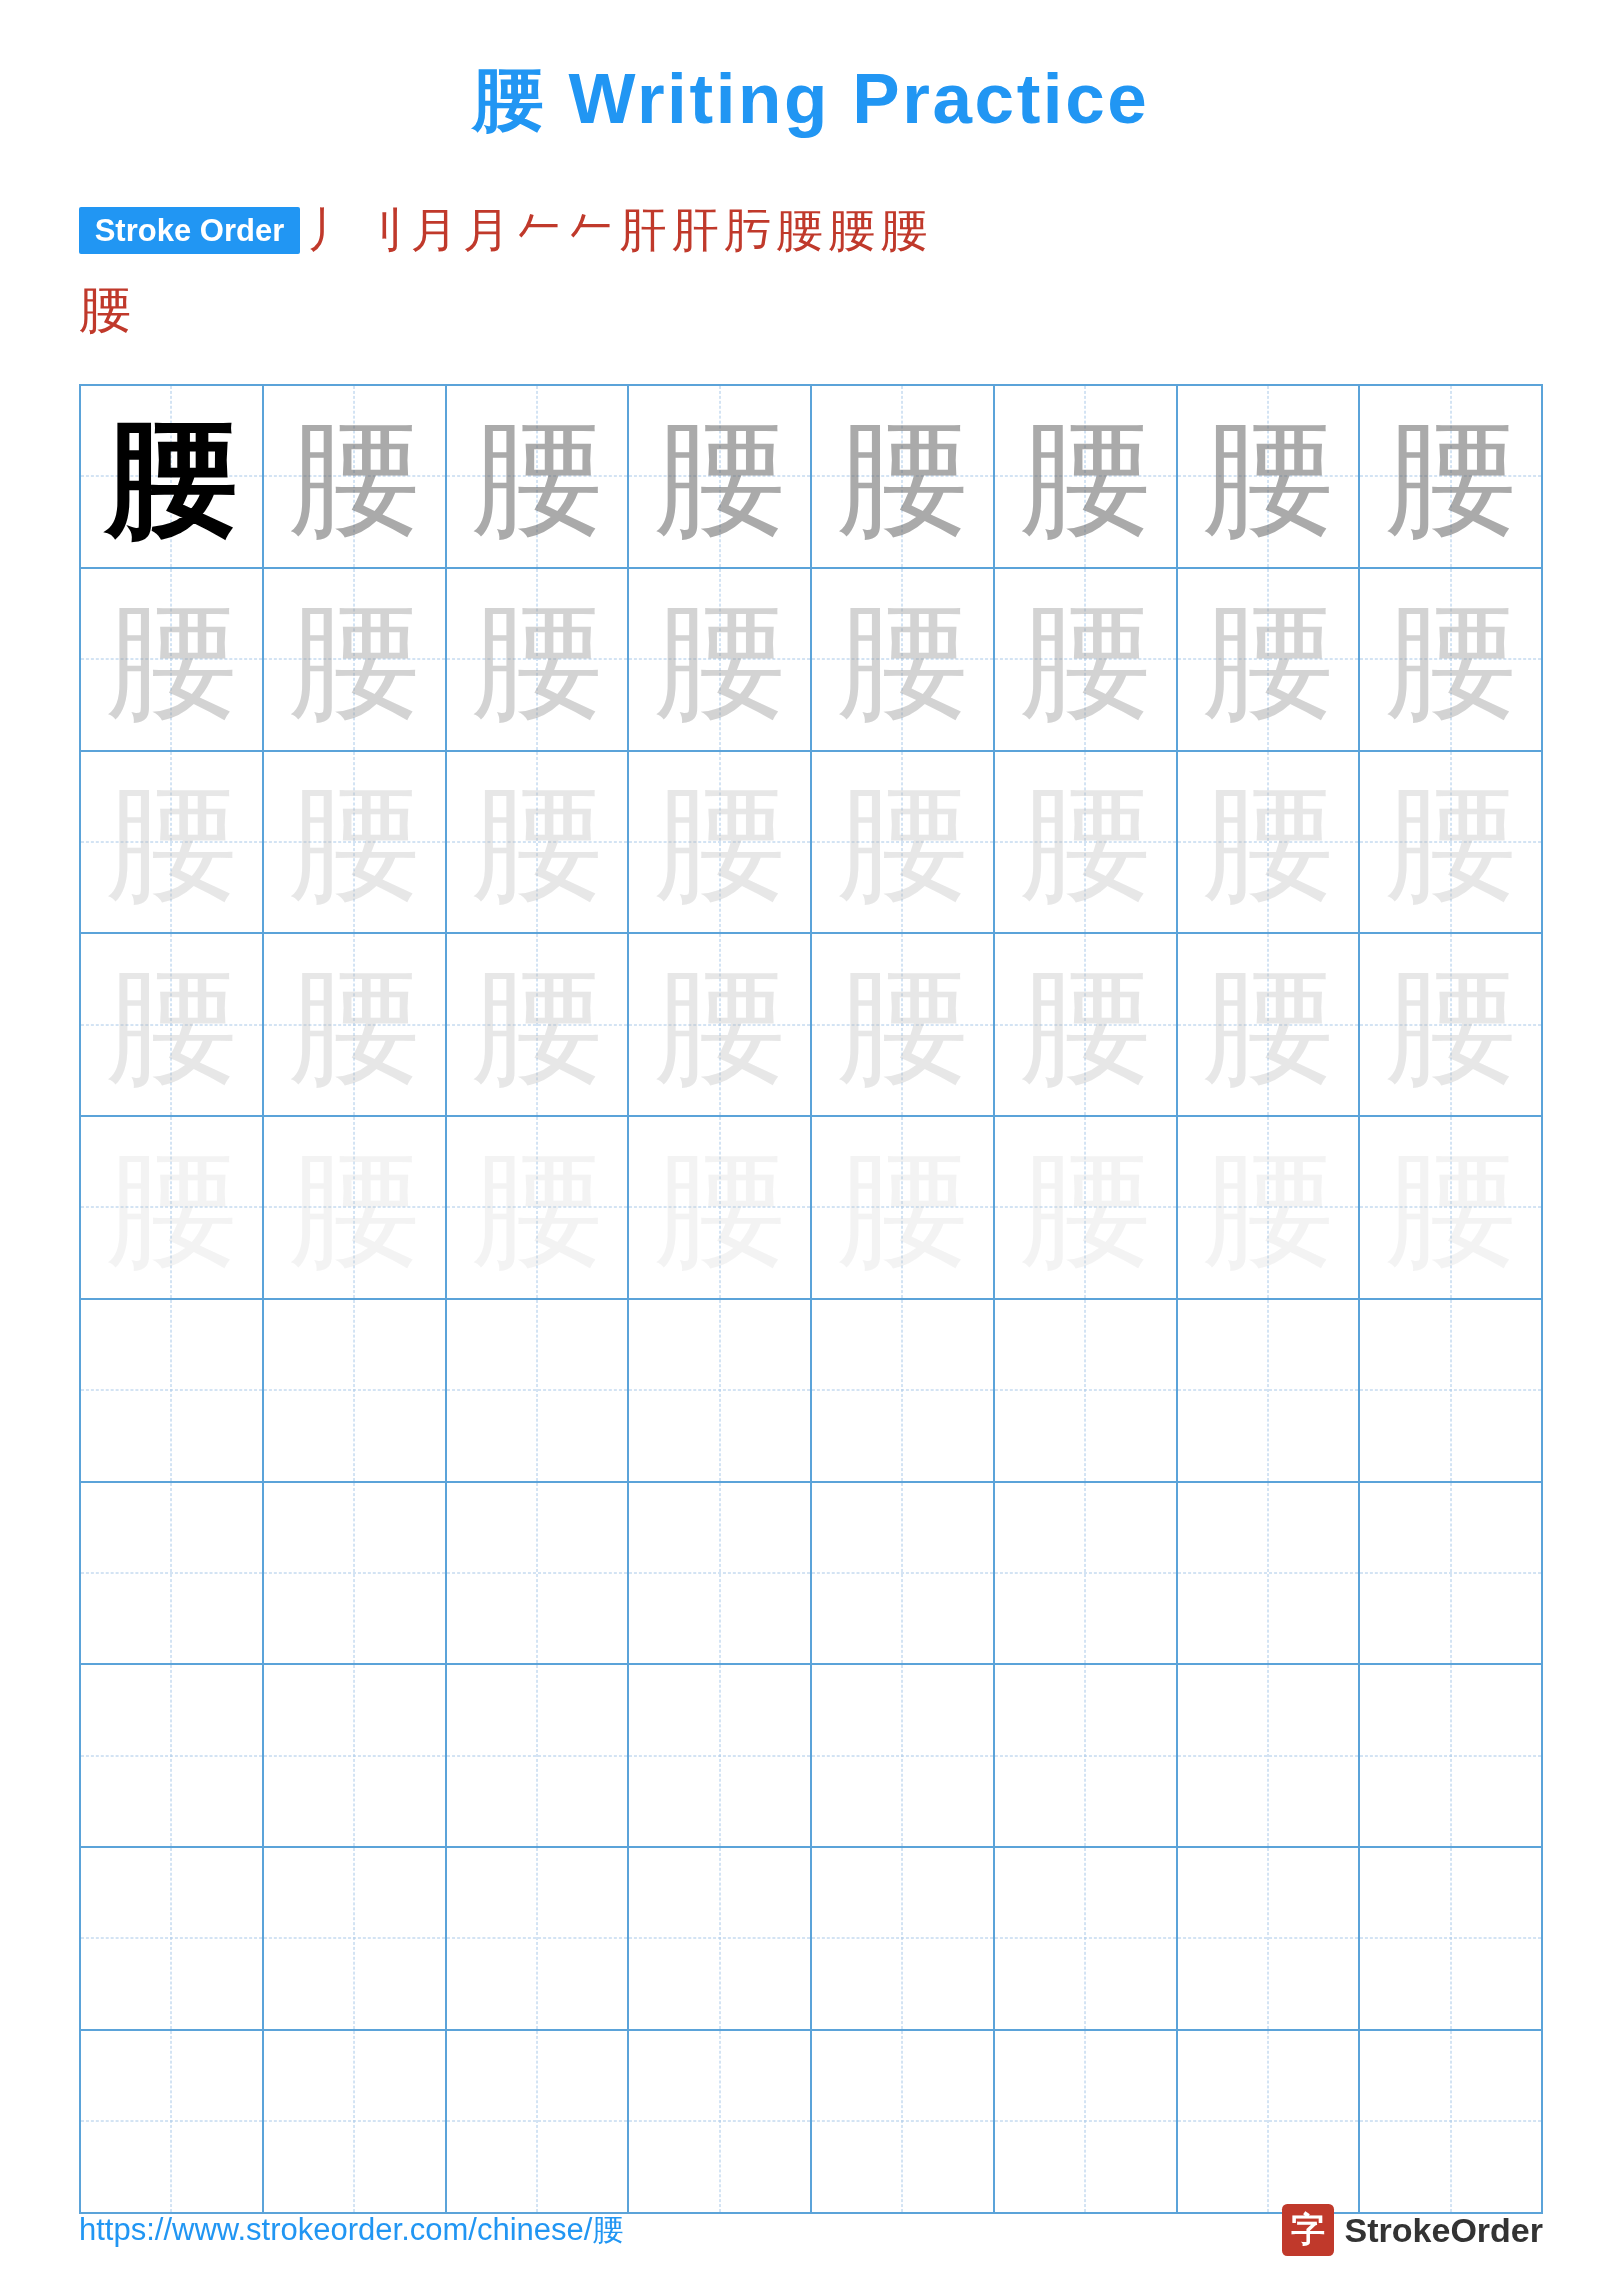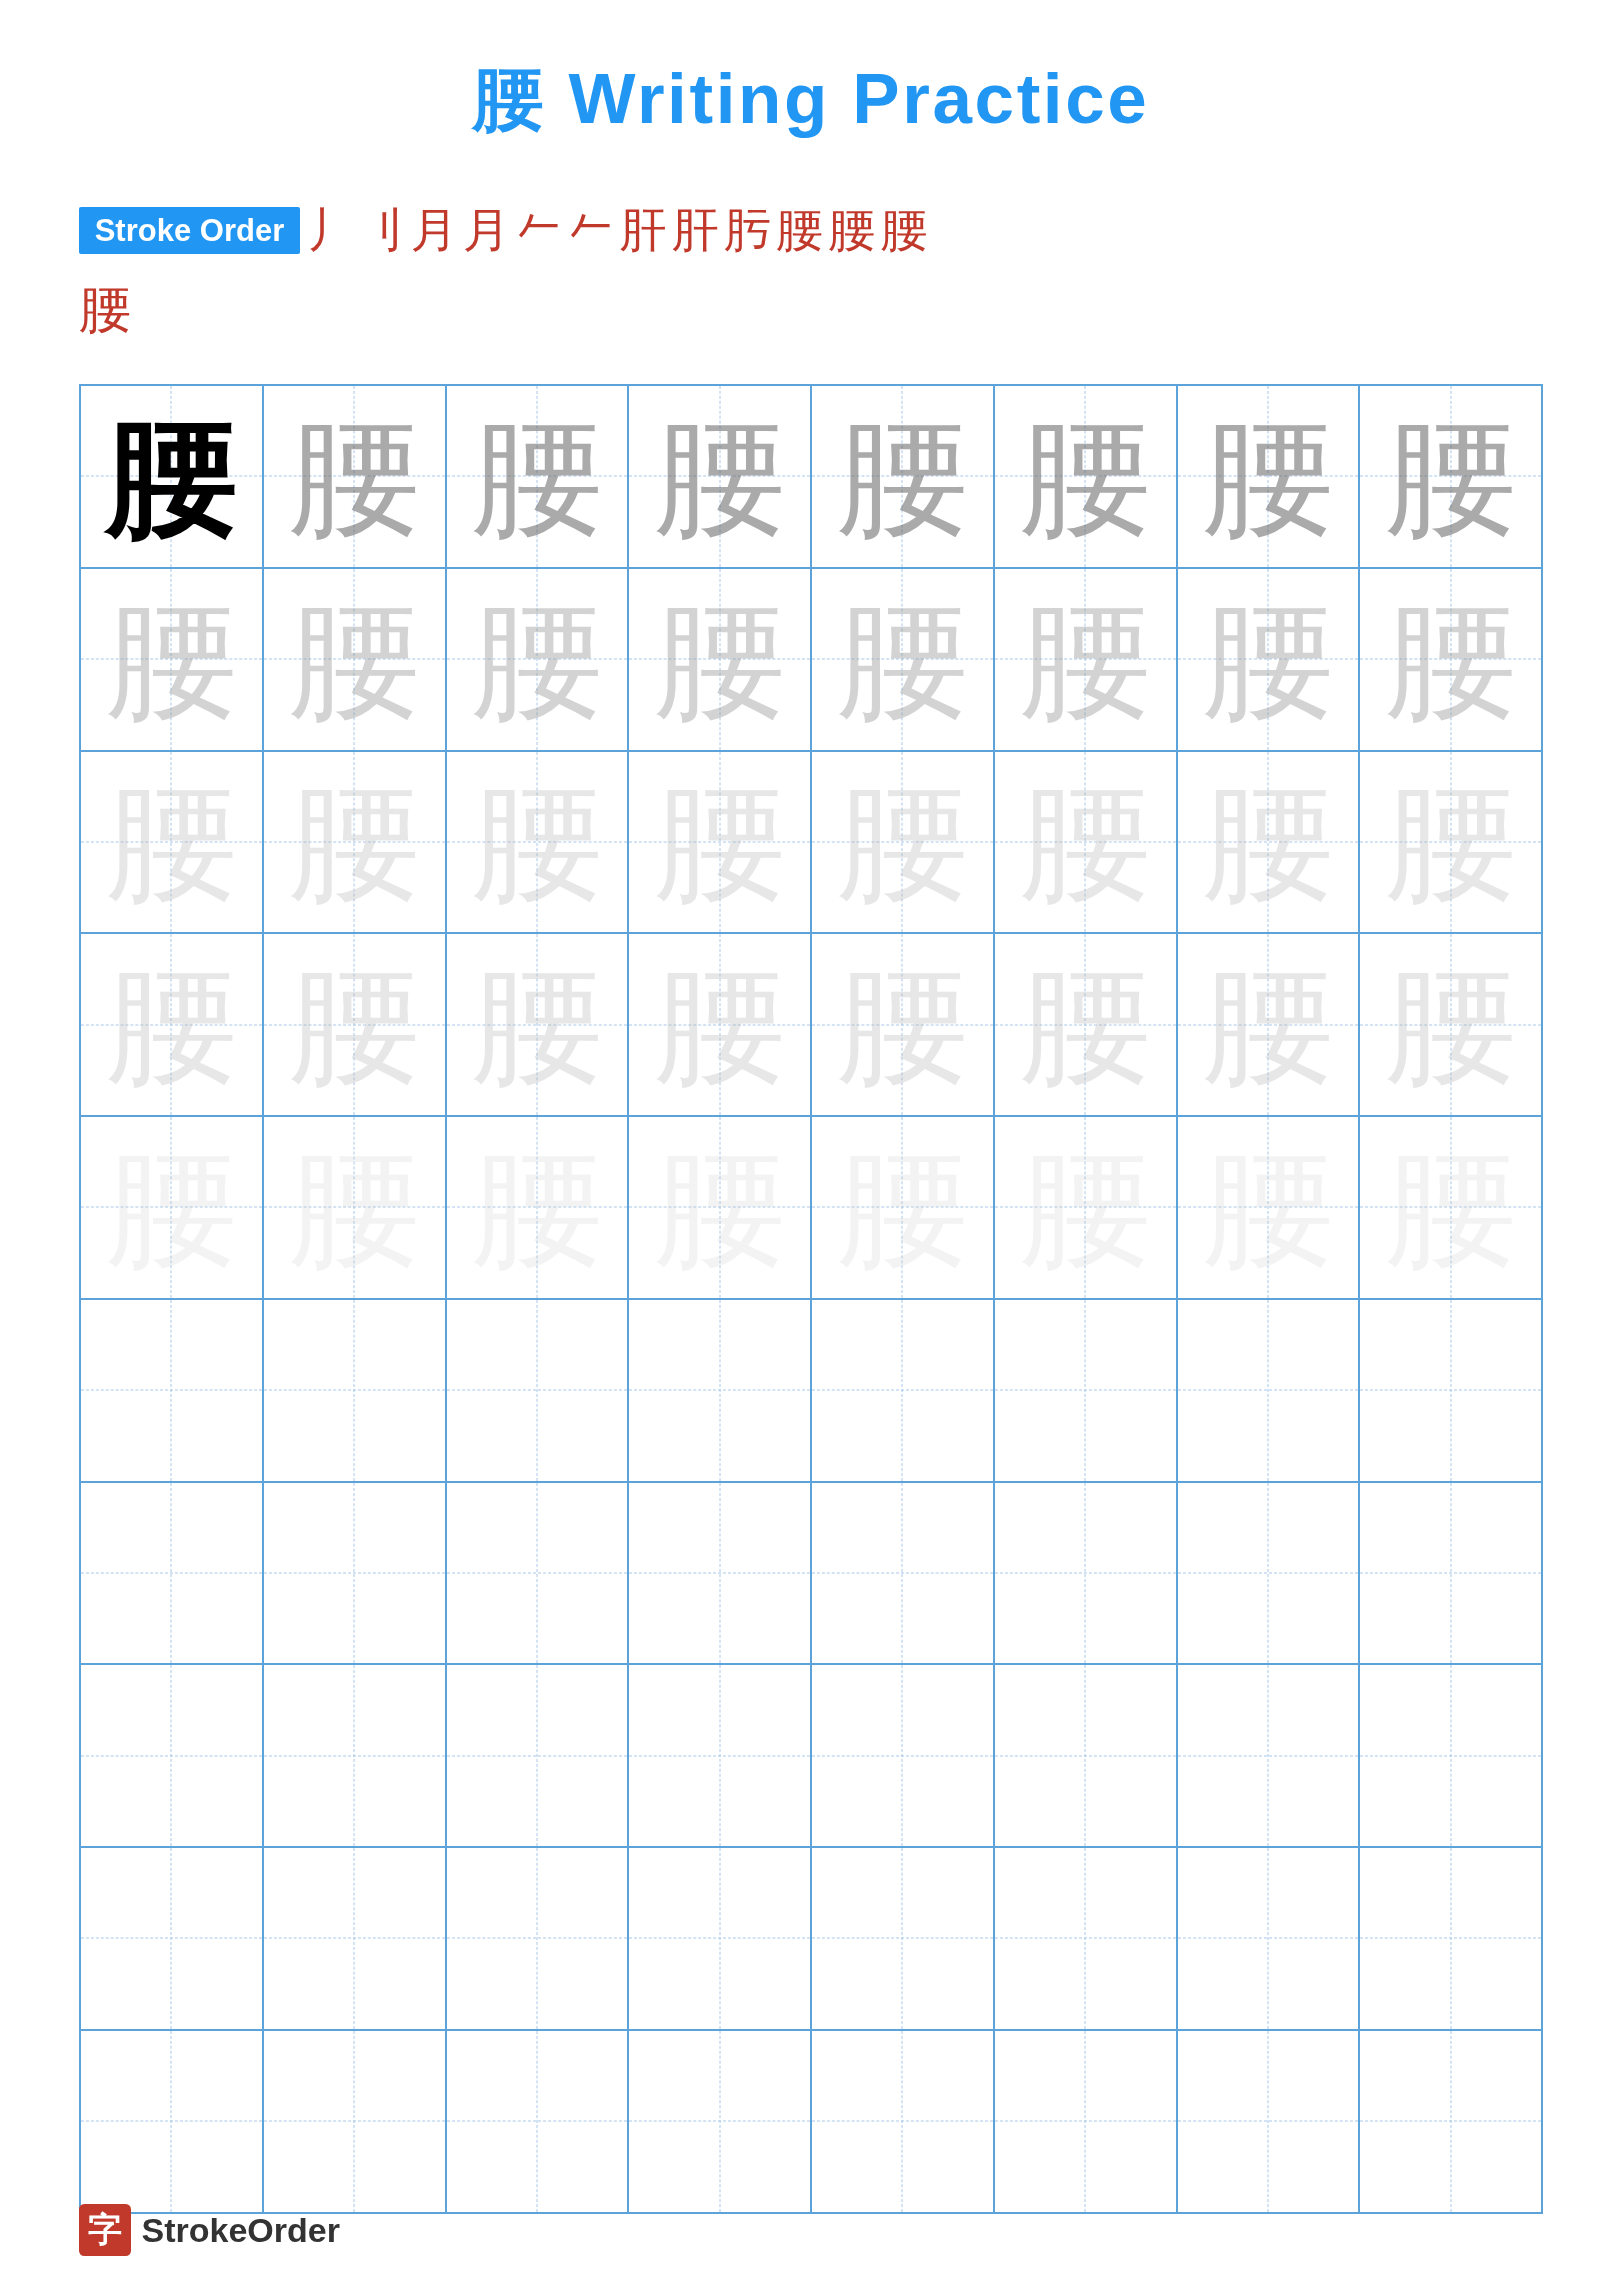--- a/index.html
+++ b/index.html
@@ -377,18 +377,19 @@
     <div class="grid-cell cell-empty"></div>
     <div class="grid-cell cell-empty"></div>
     <div class="grid-cell cell-empty"></div>
     <div class="grid-cell cell-empty"></div>
     <div class="grid-cell cell-empty"></div>
   </div>
 
 </div>
 
 <div class="footer">
+  <a class="footer-url" href="#">https://www.strokeorder.com/chinese/腰</a>
   <div class="footer-logo">
     <div class="footer-logo-icon">字</div>
     <span>StrokeOrder</span>
   </div>
 </div>
 
 
 </body></html>

